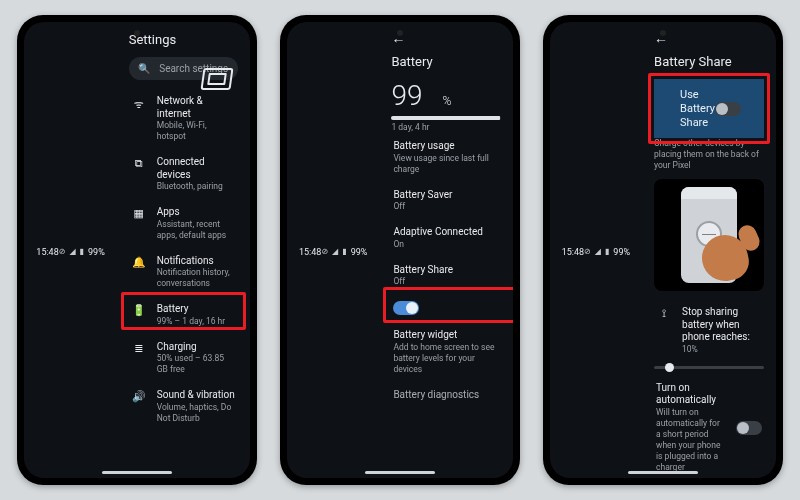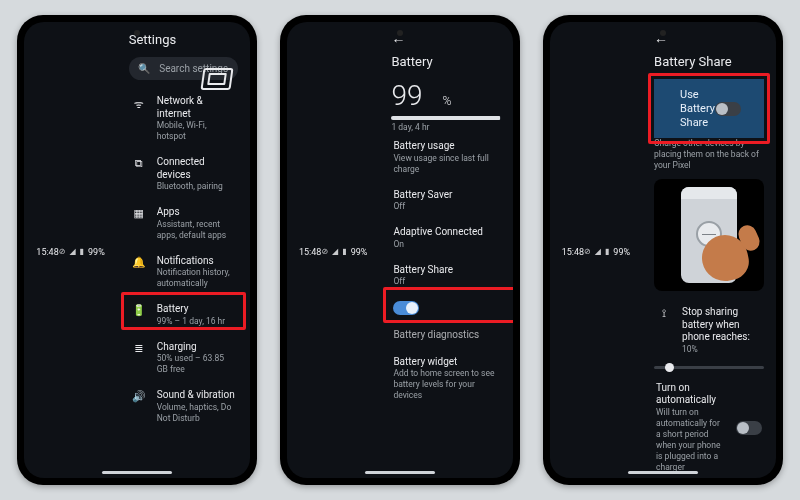--- a/index.html
+++ b/index.html
@@ -110,21 +110,21 @@
         <div class="ico">▦</div>
         <div class="col">
             <div class="lbl">Apps</div>
             <div class="sub">Assistant, recent apps, default apps</div>
           </div>
       </div>
       <div class="row">
         <div class="ico">🔔</div>
         <div class="col">
             <div class="lbl">Notifications</div>
-            <div class="sub">Notification history, automatically</div>
+            <div class="sub">Notification history, conversations</div>
           </div>
       </div>
       <div class="row" style="position:relative">
         <div class="ico">🔋</div>
         <div class="col">
             <div class="lbl">Battery</div>
             <div class="sub">99% – 1 day, 16 hr</div>
           </div>
       </div>
       <div class="row">
@@ -194,29 +194,29 @@
           <div class="col">
             <div class="lbl">Battery Share</div>
             <div class="sub">Off</div>
           </div>
         </div>
       <div class="row">
         <div class="toggle on">
             <div class="knob"></div>
           </div>
       </div>
-      <div class="row" style="opacity:.7">
-          <div class="col">
-            <div class="lbl">Battery diagnostics</div>
-          </div>
-        </div>
       <div class="row">
           <div class="col">
             <div class="lbl">Battery widget</div>
             <div class="sub">Add to home screen to see battery levels for your devices</div>
+          </div>
+        </div>
+      <div class="row" style="opacity:.7">
+          <div class="col">
+            <div class="lbl">Battery diagnostics</div>
           </div>
         </div>
 
       <div class="hl" style="left:4px;top:265px;width:166px;height:36px"></div>
     </div>
     <div class="homebar"></div>
   </div>
 </div>
 
 <div class="phone">

